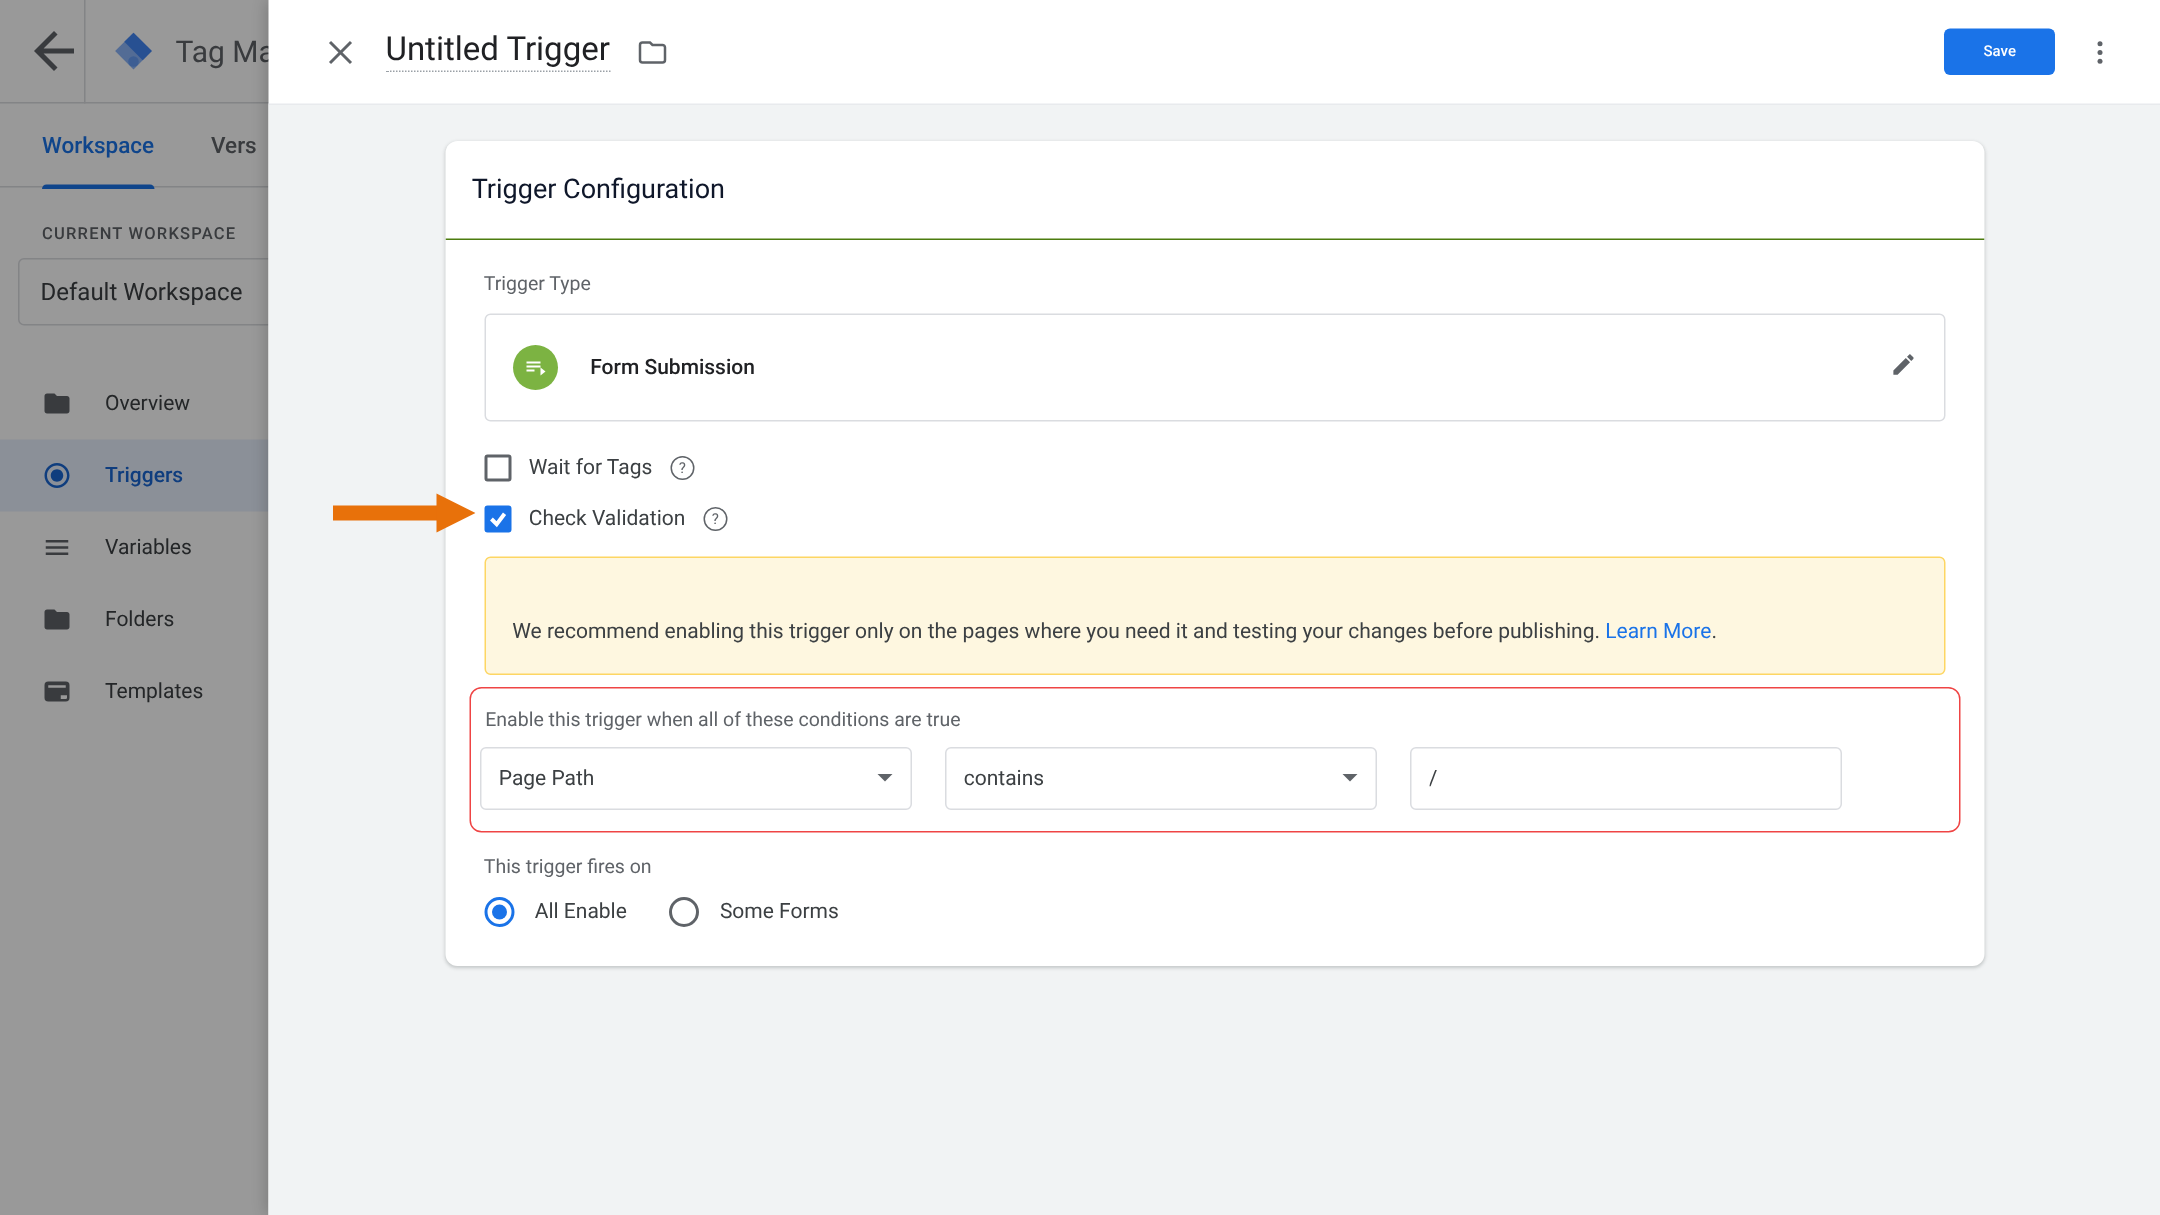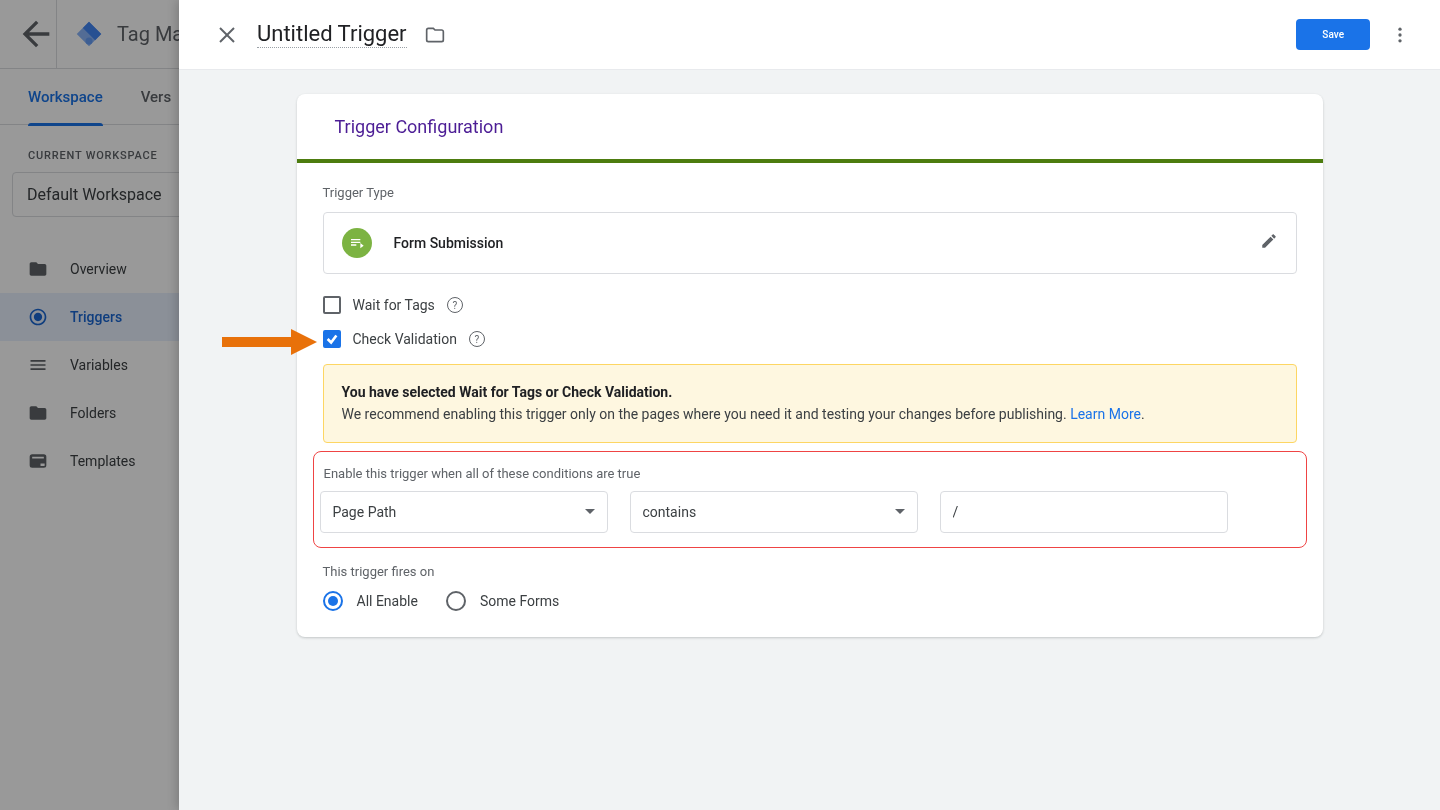--- a/index.html
+++ b/index.html
@@ -212,37 +212,37 @@
 }
 .card {
   width: 1026px;
   margin: 0 auto;
   background: #fff;
   border-radius: 8px;
   box-shadow: 0 1px 2px rgba(60,64,67,0.15), 0 1px 3px rgba(60,64,67,0.1);
   overflow: hidden;
 }
 .card-header {
-  padding: 22px 38px;
+  padding: 22px 18px;
   font-size: 18px;
-  color: #4c1d95;
-  border-bottom: 4px solid #4d7c0f;
+  color: #0f172a;
+  border-bottom: 1px solid #4d7c0f;
 }
 .card-body {
   padding: 22px 26px 26px;
 }
 .field-label {
   font-size: 13px;
   color: #5f6368;
   margin-bottom: 12px;
 }
 .trigger-type-box {
   border: 1px solid #dadce0;
   border-radius: 4px;
-  height: 62px;
+  height: 72px;
   display: flex;
   align-items: center;
   padding: 0 18px;
   margin-bottom: 22px;
 }
 .type-icon {
   width: 30px;
   height: 30px;
   border-radius: 50%;
   background: #7cb342;
@@ -525,21 +525,21 @@
           <div class="checkbox checked">
             <svg viewBox="0 0 16 16">
                 <polyline points="3,8 7,12 13,4"></polyline>
               </svg>
           </div>
           <span class="cb-label">Check Validation</span>
           <div class="help-icon">?</div>
         </div>
 
         <div class="warning-box">
-          <b>You have selected Wait for Tags or Check Validation.</b><br>
+          <br>
           <span>We recommend enabling this trigger only on the pages where you need it and testing your changes before publishing. </span><a href="#">Learn More</a>.
         </div>
 
         <div class="highlight-box">
           <div class="field-label">Enable this trigger when all of these conditions are true</div>
           <div class="condition-row">
             <div class="select-box">
               <span>Page Path</span>
               <span class="arrow"></span>
             </div>

